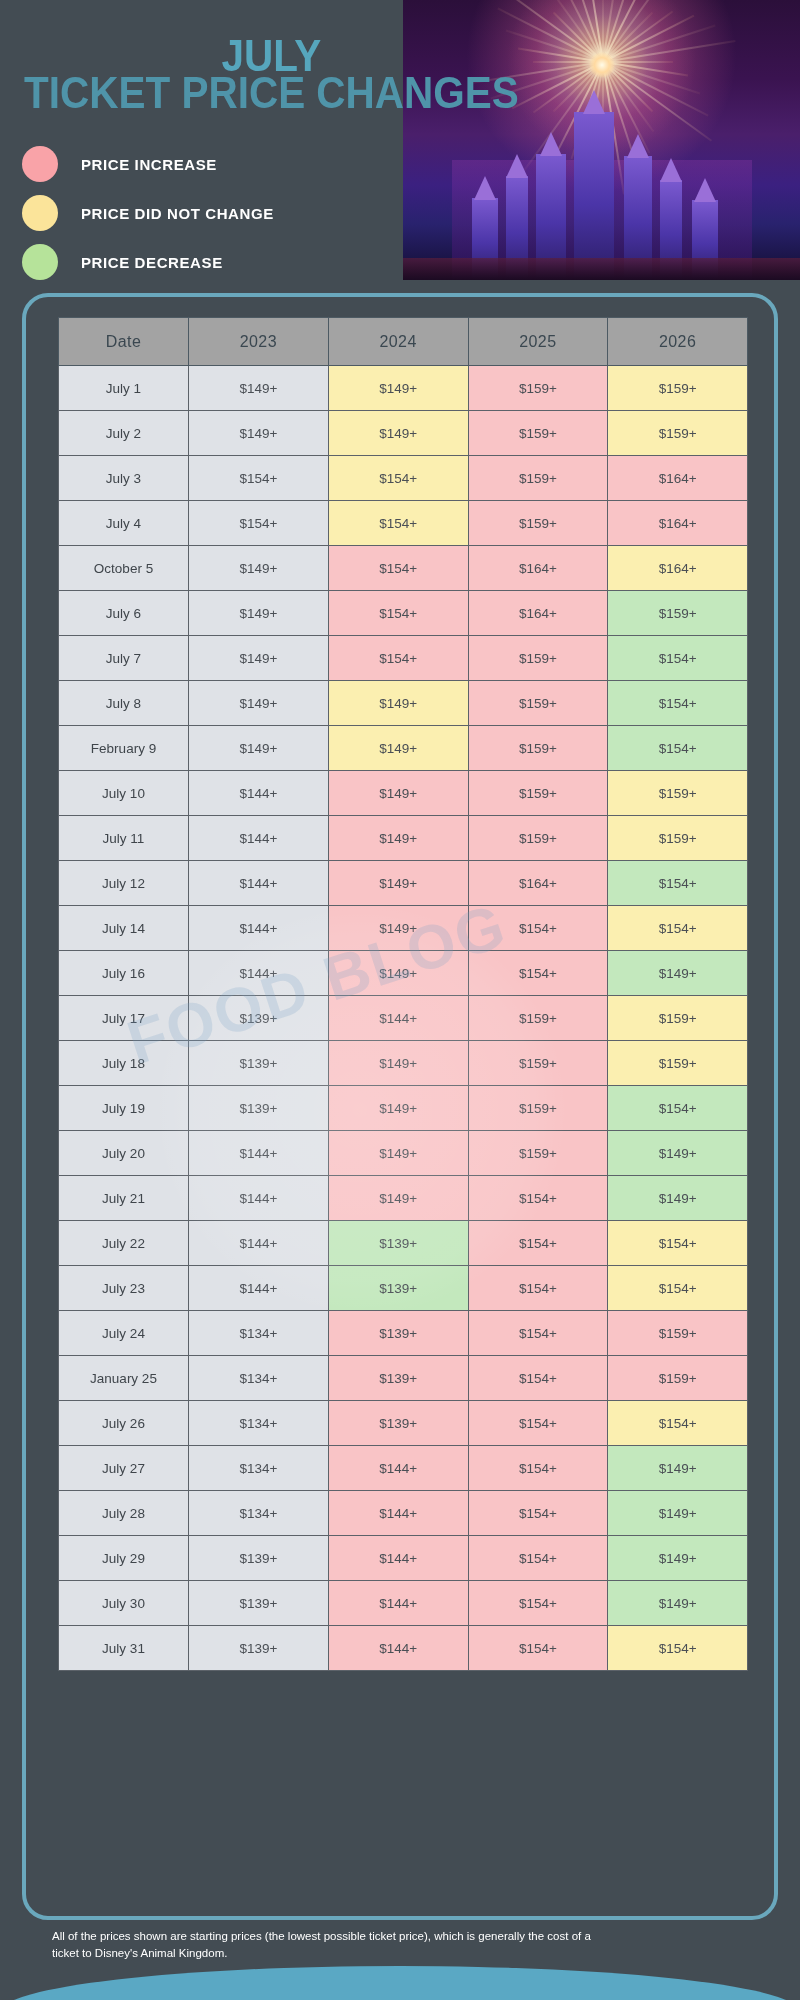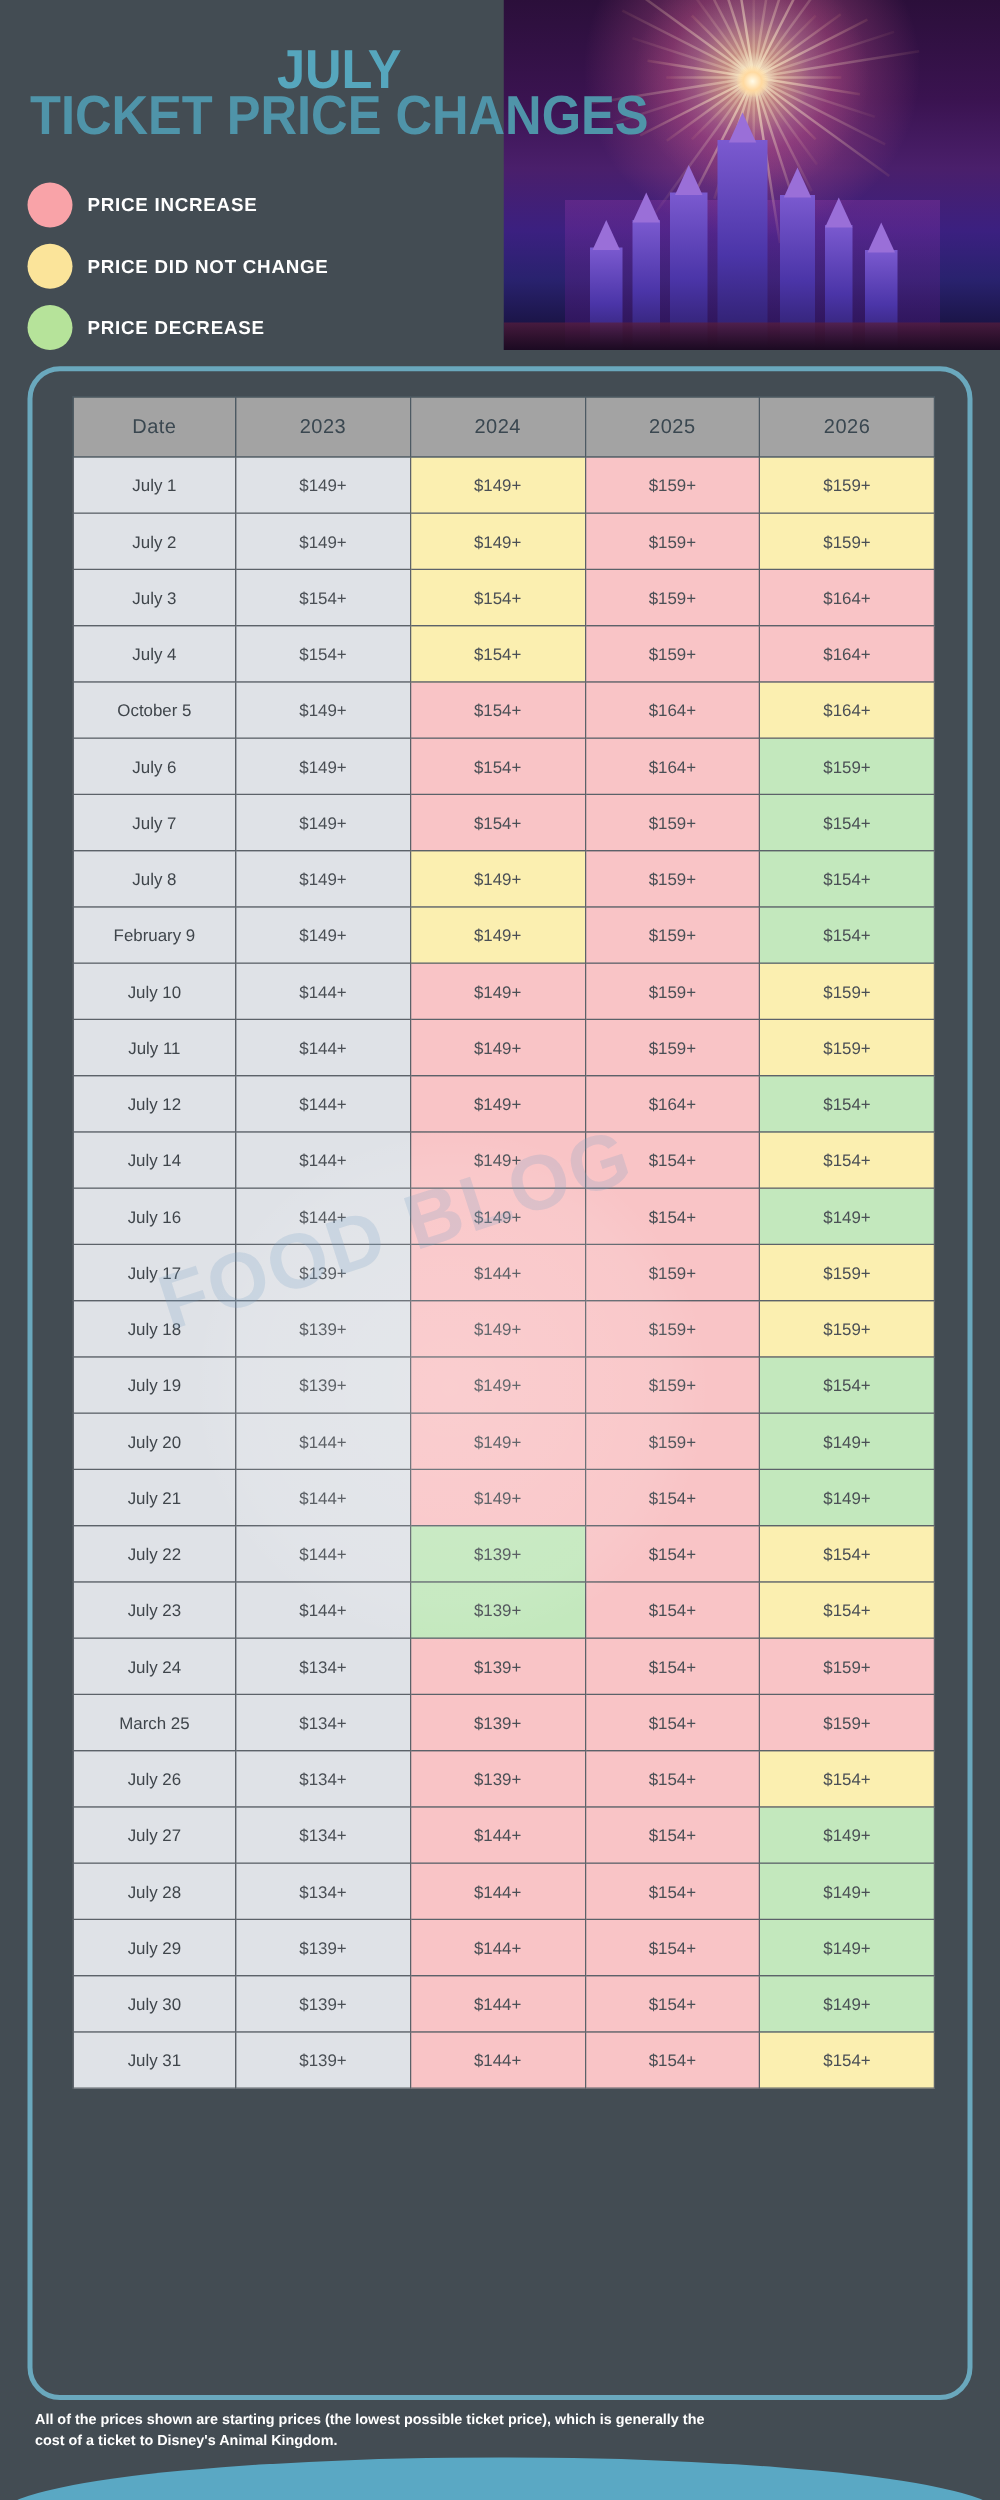--- a/index.html
+++ b/index.html
@@ -21,21 +21,21 @@
   }
   .title-line2 {
     font-size: 44px; font-weight: 700; letter-spacing: 0px;
     color: #4f94a9; line-height: 0.95; transform: scaleX(0.92);
     transform-origin: left center; margin-top: -2px;
   }
   .legend { position: absolute; left: 22px; top: 140px; }
   .legend-row { display: flex; align-items: center; height: 48px; margin-bottom: 1px; }
   .legend-dot { width: 36px; height: 36px; border-radius: 50%; flex: 0 0 36px; }
   .legend-label {
-    margin-left: 12px; color: #ffffff; font-size: 15px;
+    margin-left: 23px; color: #ffffff; font-size: 15px;
     font-weight: 700; letter-spacing: 0.6px;
   }
 
   
   .photo {
     position: absolute; right: 0; top: 0; width: 397px; height: 280px;
     overflow: hidden;
     background:
       radial-gradient(circle at 50% 22%, rgba(255,240,200,0.95) 0%, rgba(255,170,120,0.45) 7%, rgba(255,120,160,0.18) 16%, rgba(0,0,0,0) 32%),
       radial-gradient(circle at 50% 20%, rgba(255,255,220,0.55) 0%, rgba(255,110,170,0.30) 22%, rgba(0,0,0,0) 45%),
@@ -104,22 +104,22 @@
   }
   .wm-text {
     position: absolute; left: 118px; top: 935px; width: 480px;
     font-size: 62px; font-weight: 700; color: rgba(120,160,195,0.22);
     letter-spacing: 2px; transform: rotate(-18deg); pointer-events: none;
     font-family: "Liberation Sans", sans-serif;
   }
 
   
   .footer {
-    position: absolute; left: 28px; top: 1928px; width: 560px;
-    color: #ffffff; font-size: 11.5px; font-weight: 700; line-height: 1.5;
+    position: absolute; left: 52px; top: 1928px; width: 560px;
+    color: #ffffff; font-size: 11.5px; font-weight: 400; line-height: 1.5;
   }
   .footer-wave {
     position: absolute; left: 0; bottom: 0; width: 800px; height: 46px;
     background: #5aa8c4; border-radius: 400px 400px 0 0 / 46px 46px 0 0;
     transform: translateY(12px);
   }
 </style>
 </head>
 <body>
 
@@ -364,21 +364,21 @@
               <td class="c-same">$154+</td>
             </tr>
             <tr>
               <td class="date-cell">July 24</td>
               <td class="c-base">$134+</td>
               <td class="c-up">$139+</td>
               <td class="c-up">$154+</td>
               <td class="c-up">$159+</td>
             </tr>
             <tr>
-              <td class="date-cell">March 25</td>
+              <td class="date-cell">January 25</td>
               <td class="c-base">$134+</td>
               <td class="c-up">$139+</td>
               <td class="c-up">$154+</td>
               <td class="c-up">$159+</td>
             </tr>
             <tr>
               <td class="date-cell">July 26</td>
               <td class="c-base">$134+</td>
               <td class="c-up">$139+</td>
               <td class="c-up">$154+</td>

